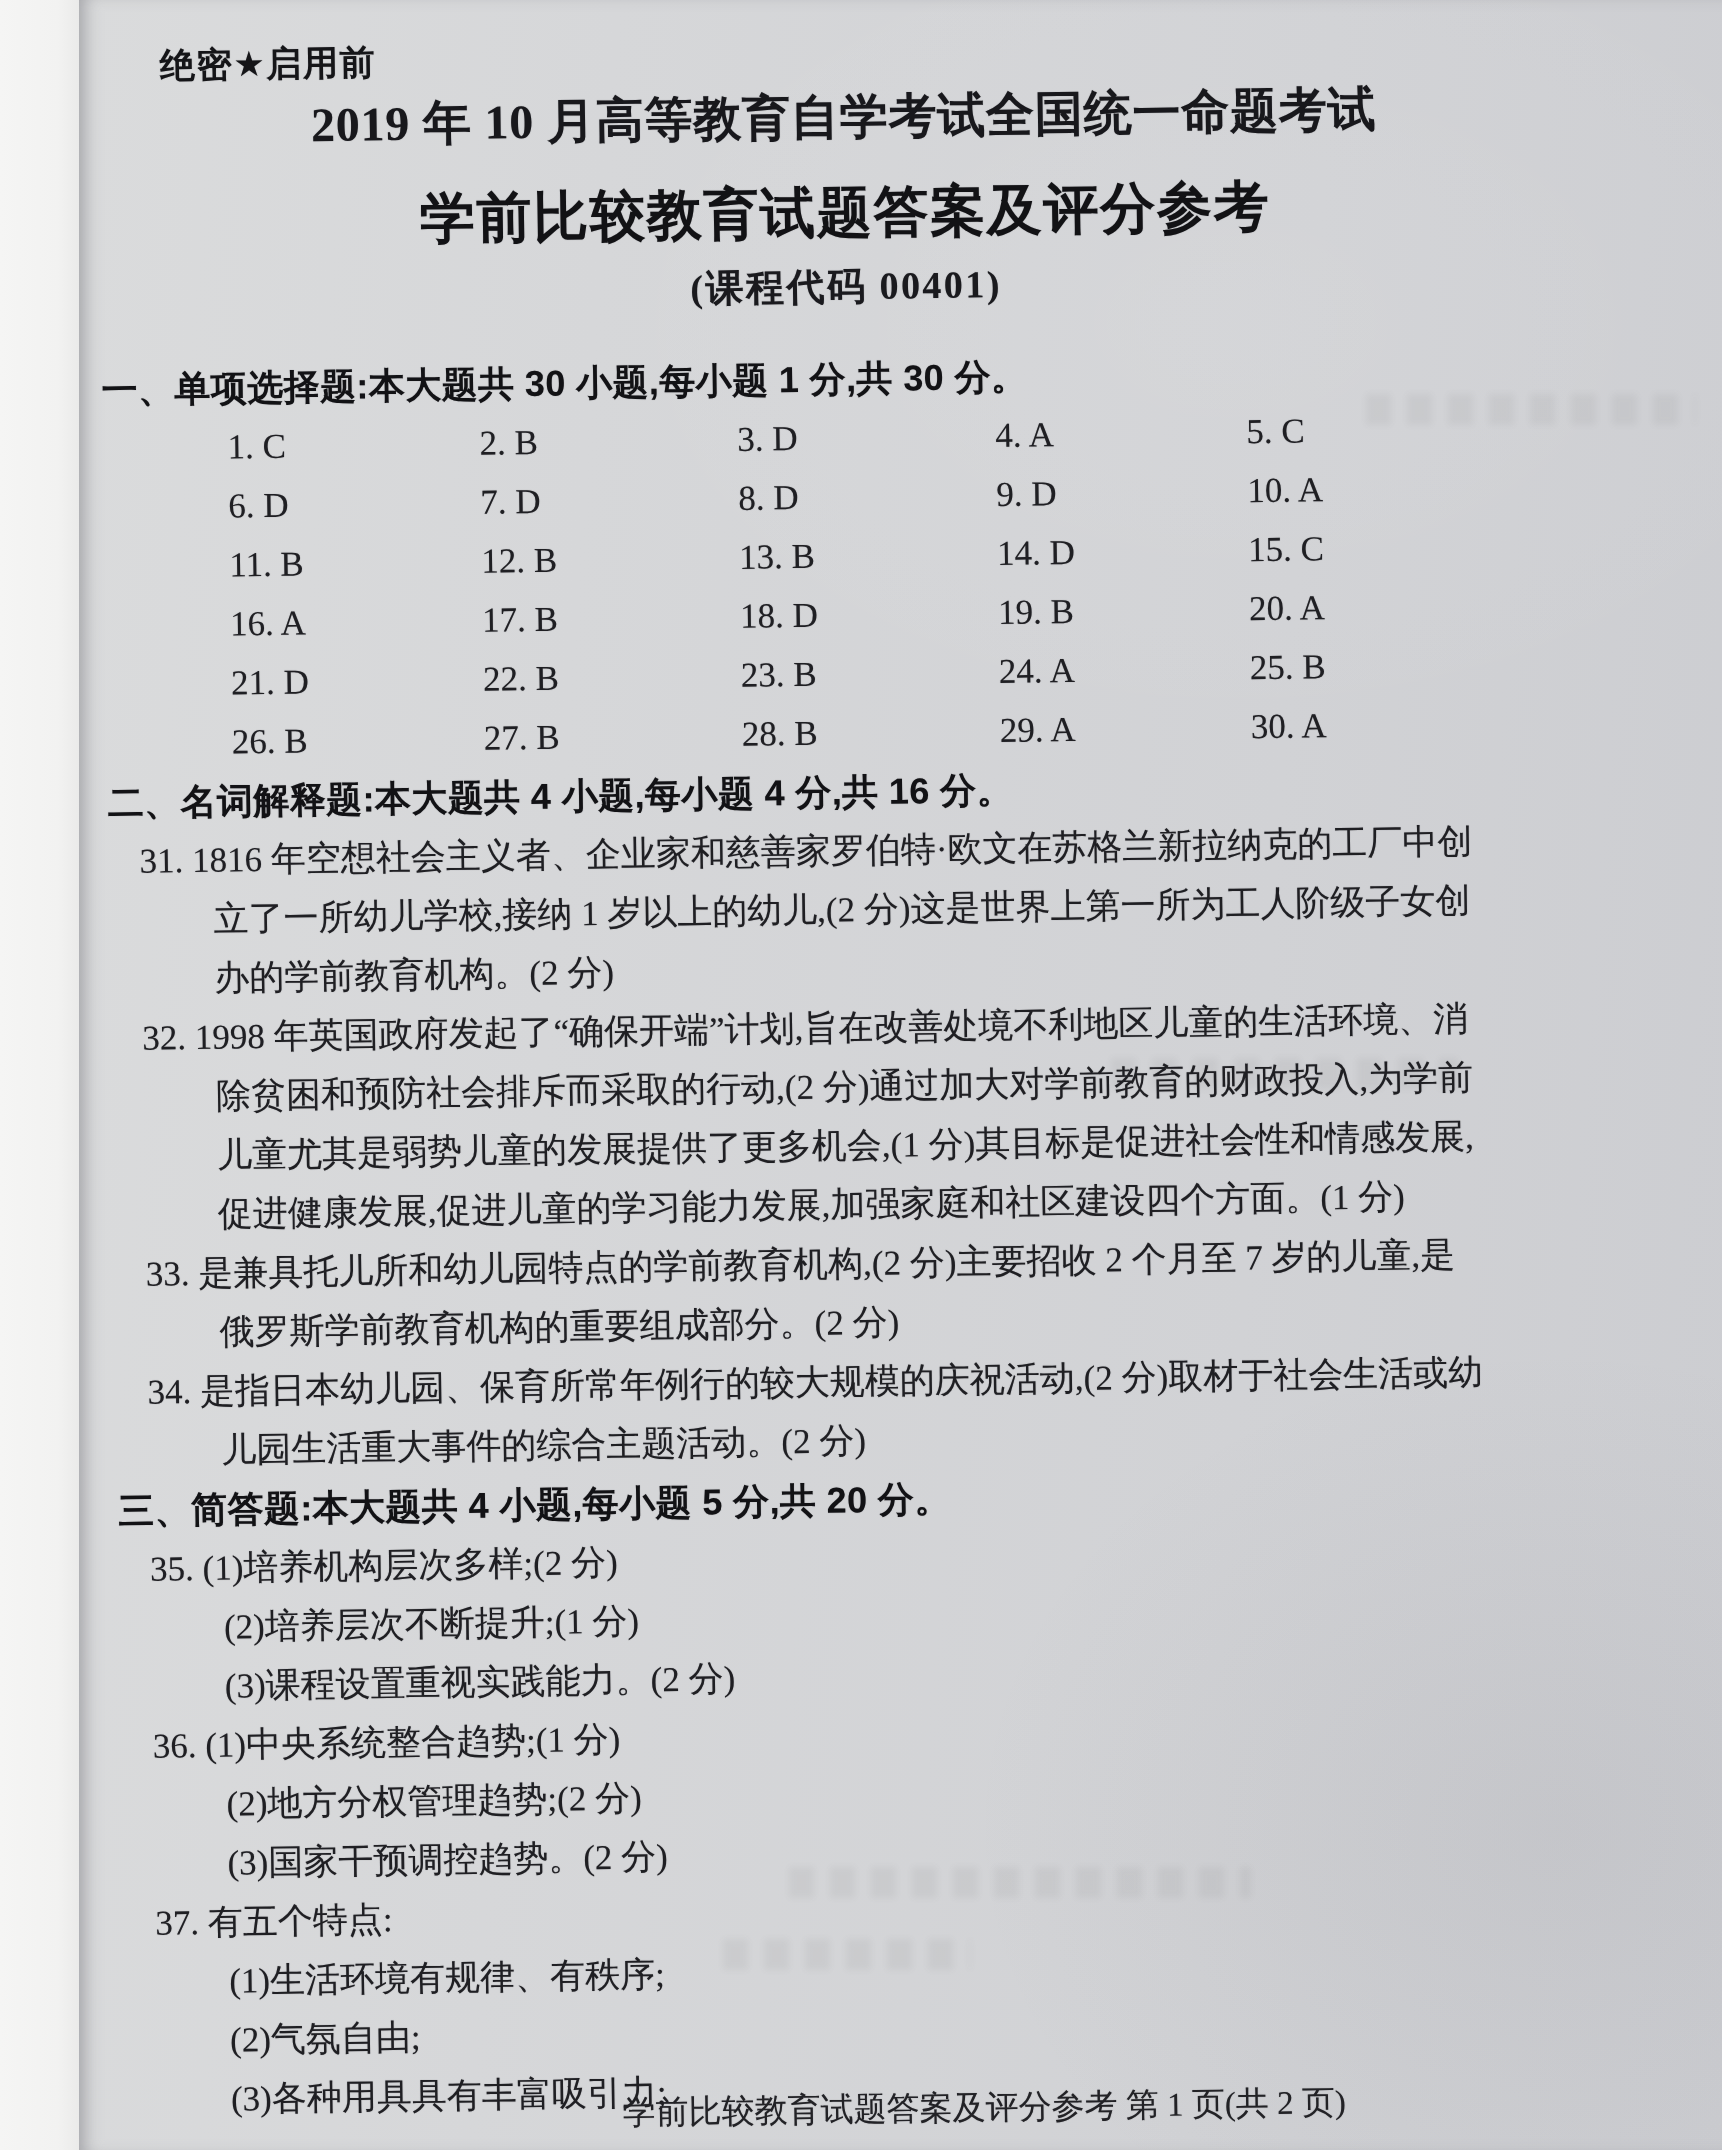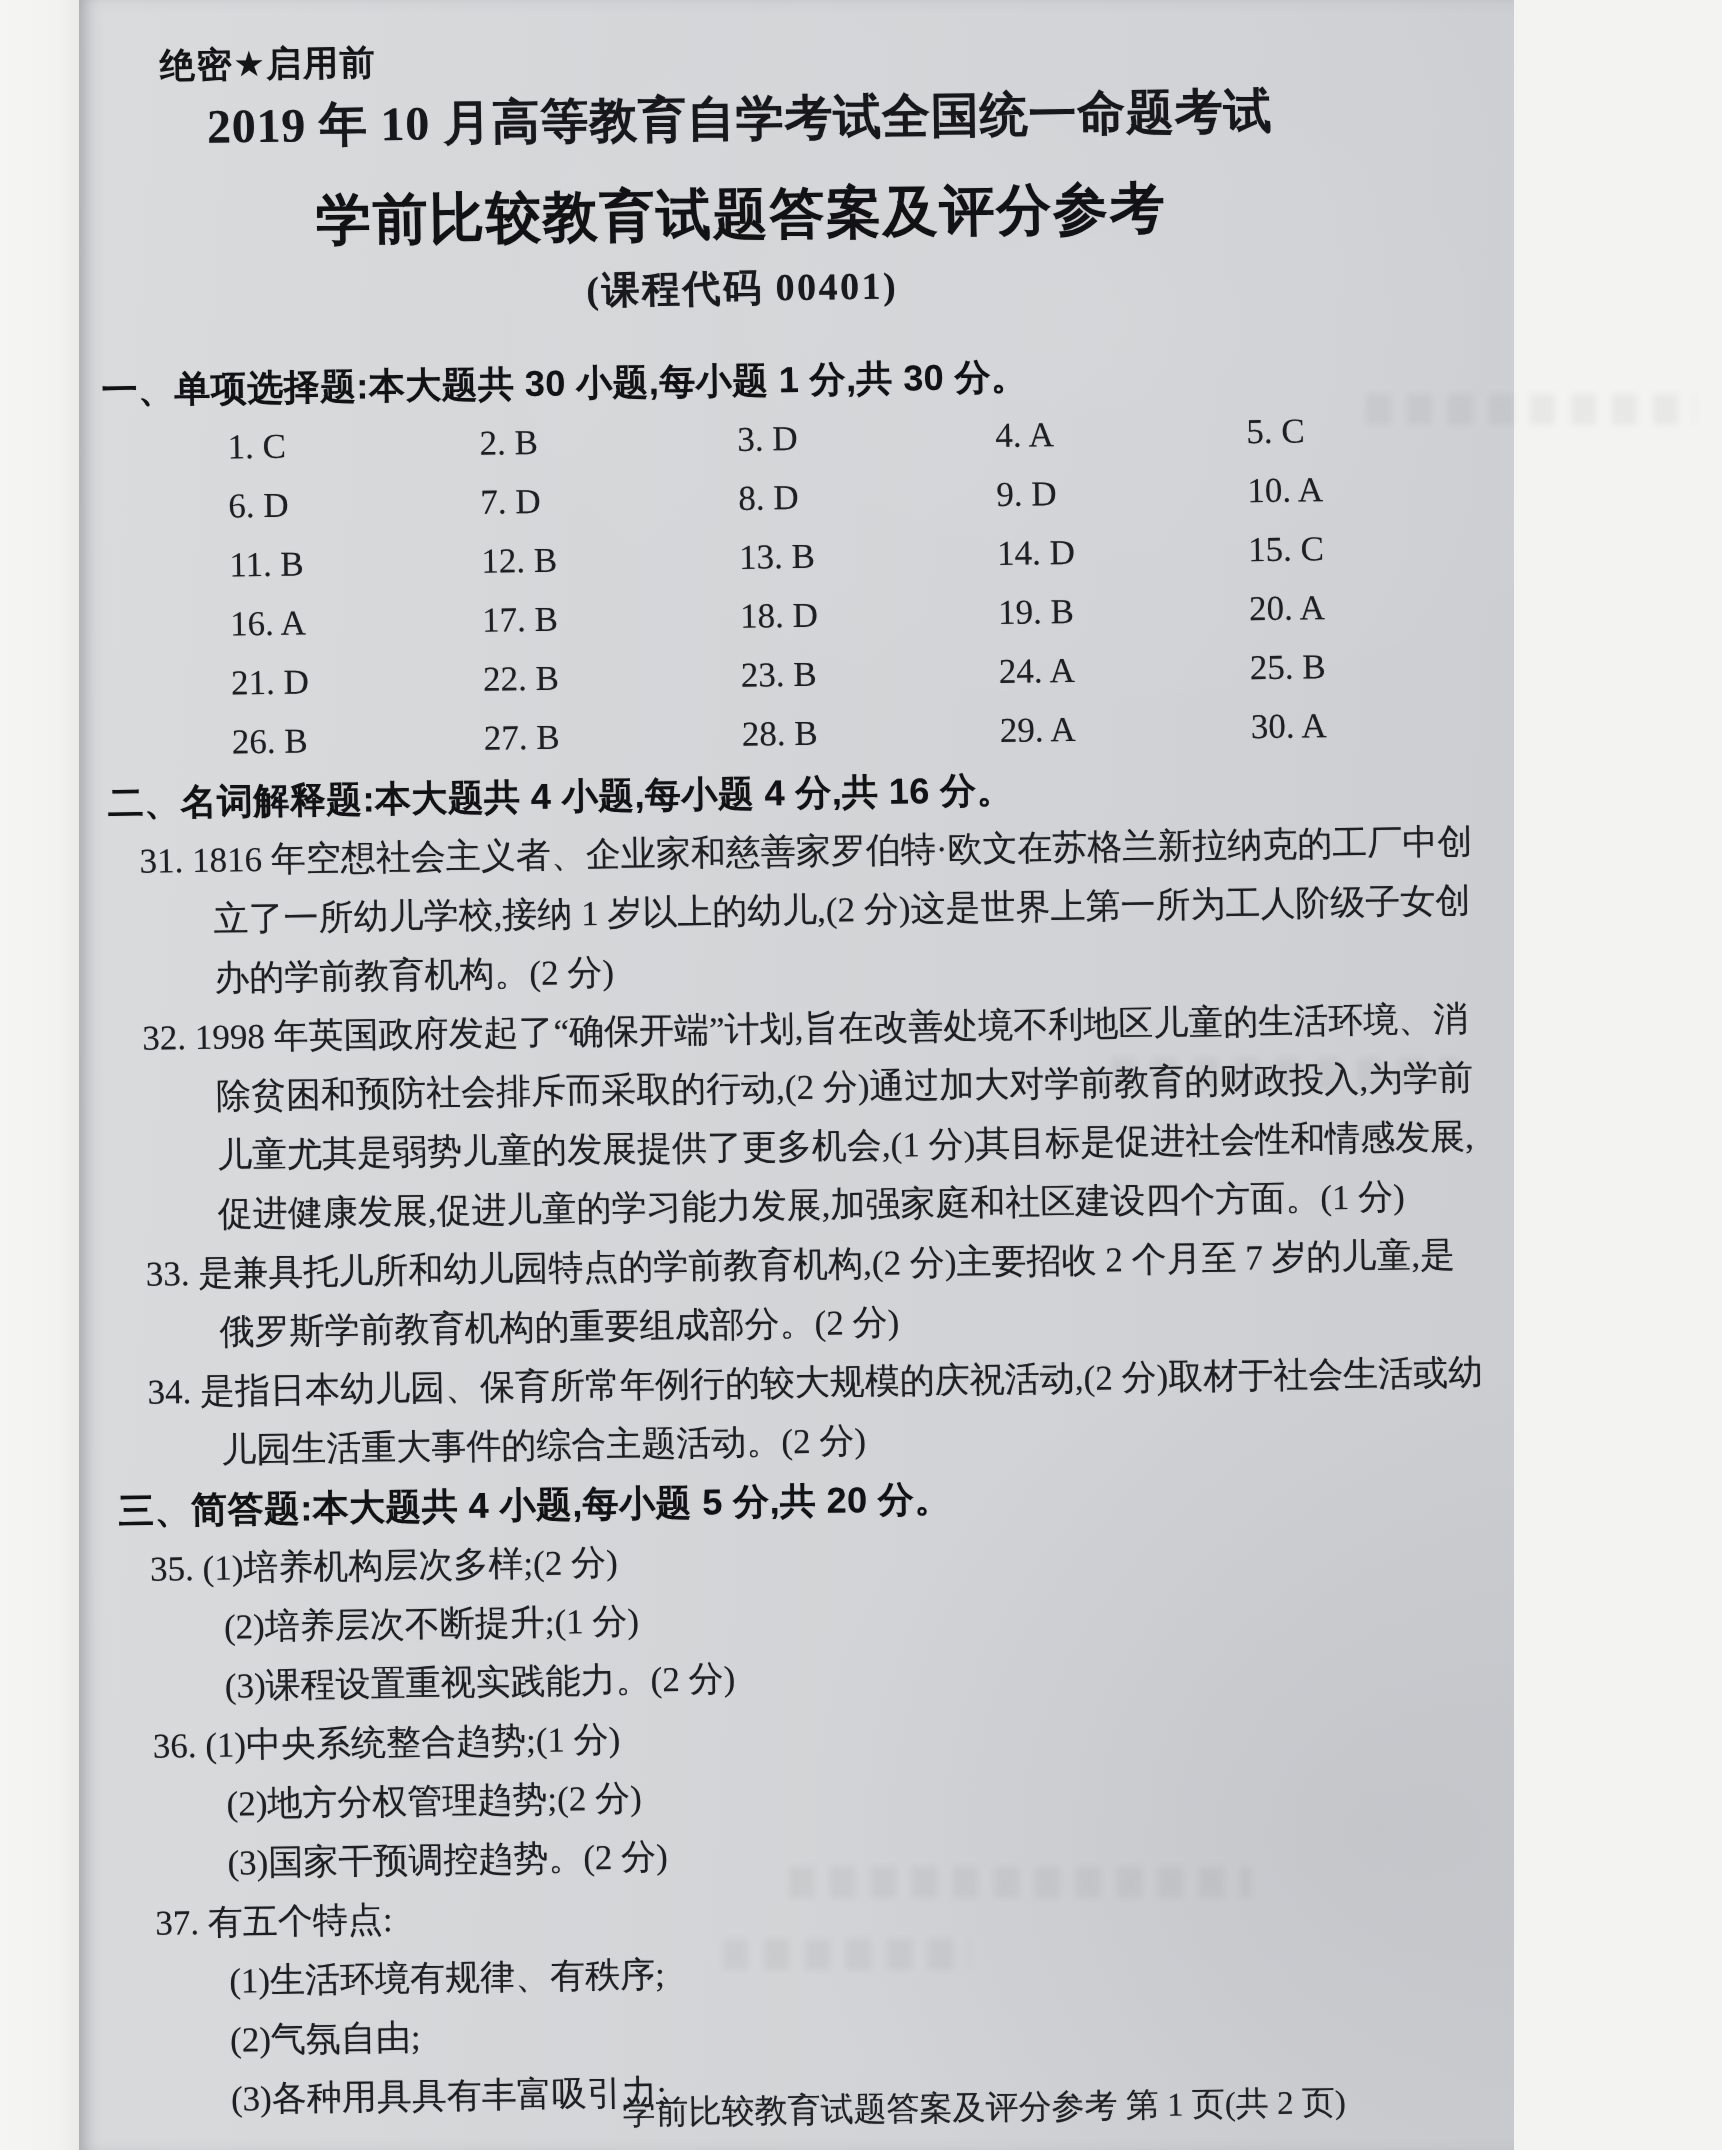--- a/index.html
+++ b/index.html
@@ -1,21 +1,21 @@
 <!DOCTYPE html>
 <html style="font-size:13.2px"><head>
 <meta charset="utf-8">
 <style>
   html,body{margin:0;padding:0;}
   body{
     width:1722px;height:2151px;overflow:hidden;
     background:#f3f3f2;
     font-family:"Liberation Serif","DejaVu Serif",serif;
   }
-  .scan{position:relative;width:1514px;height:2151px;}
+  .scan{position:relative;width:1722px;height:2151px;}
   
   .left-strip{
     position:absolute;left:0;top:0;width:83px;height:100%;
     background:linear-gradient(90deg,#f5f5f4 0%,#f2f2f1 70%,#e9e9e8 100%);
   }
   
   .page{
     position:absolute;left:79px;top:0;right:0;bottom:0;
     background:
       radial-gradient(1155px 743px at 70% 15%, rgba(255,255,255,0.07), transparent 60%),

